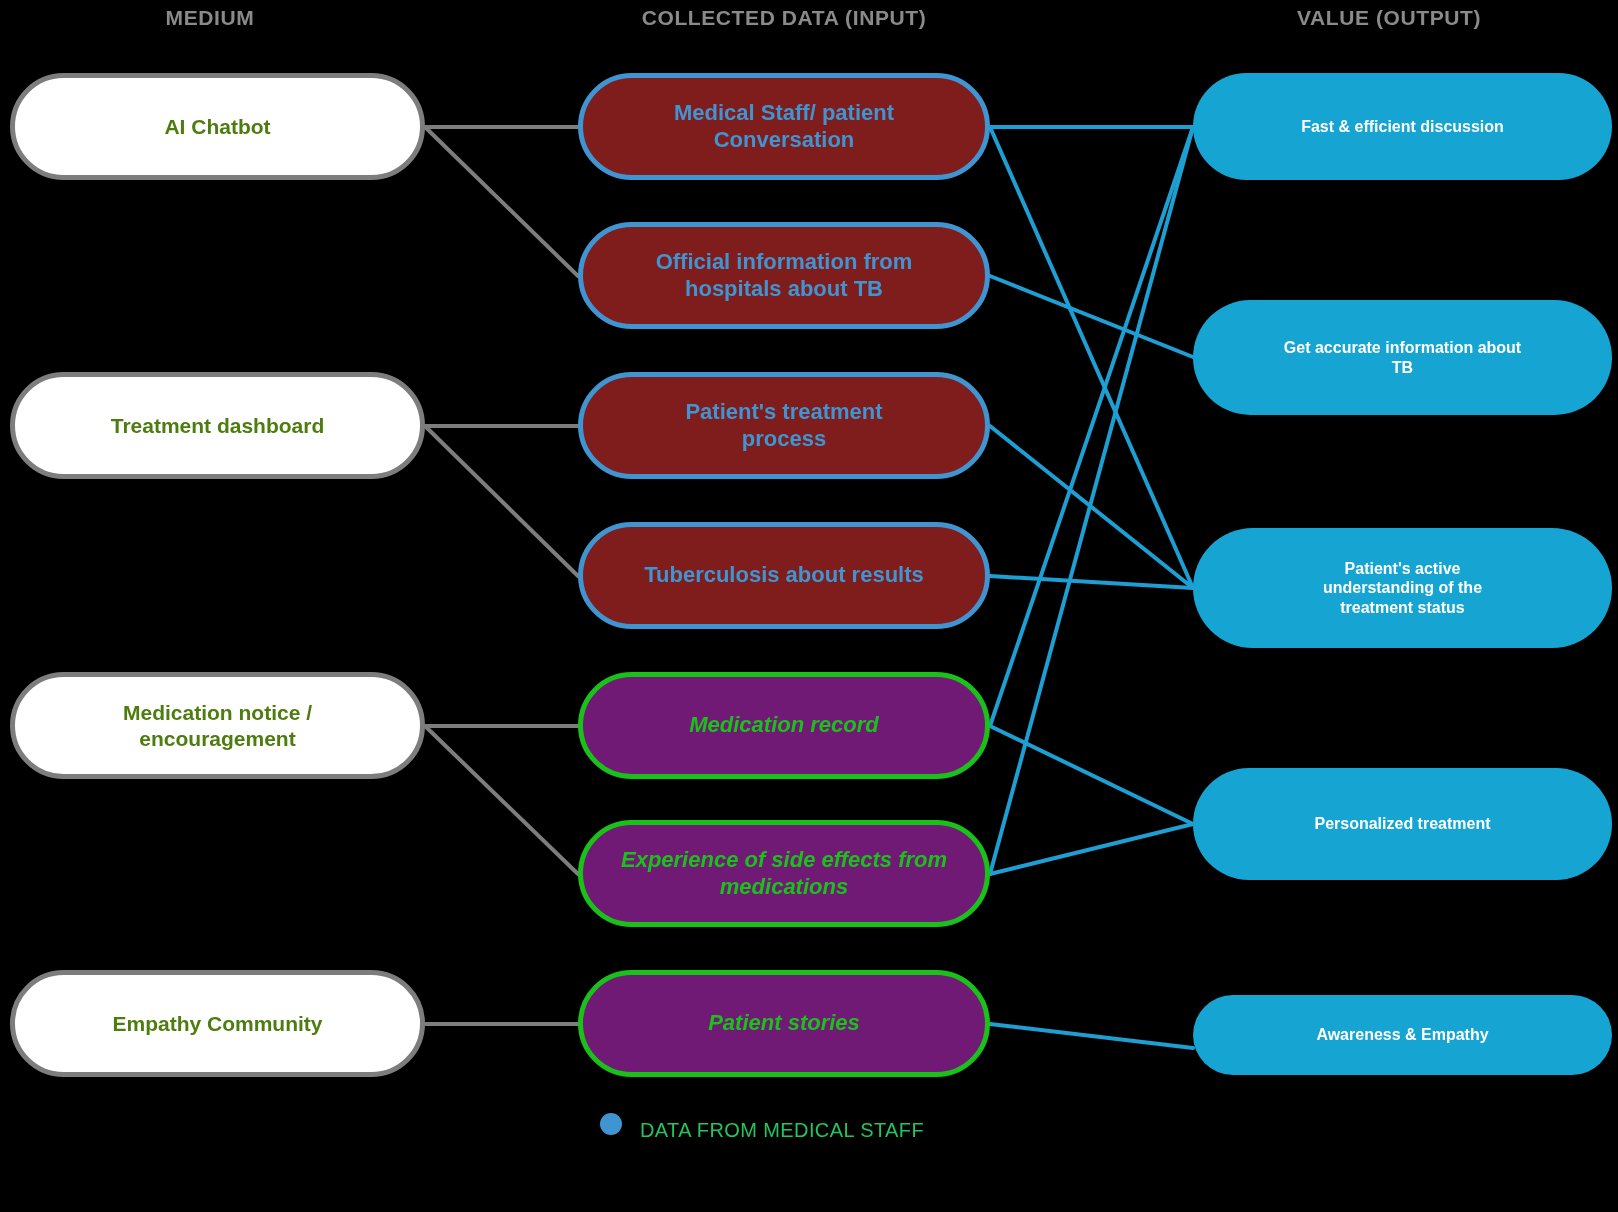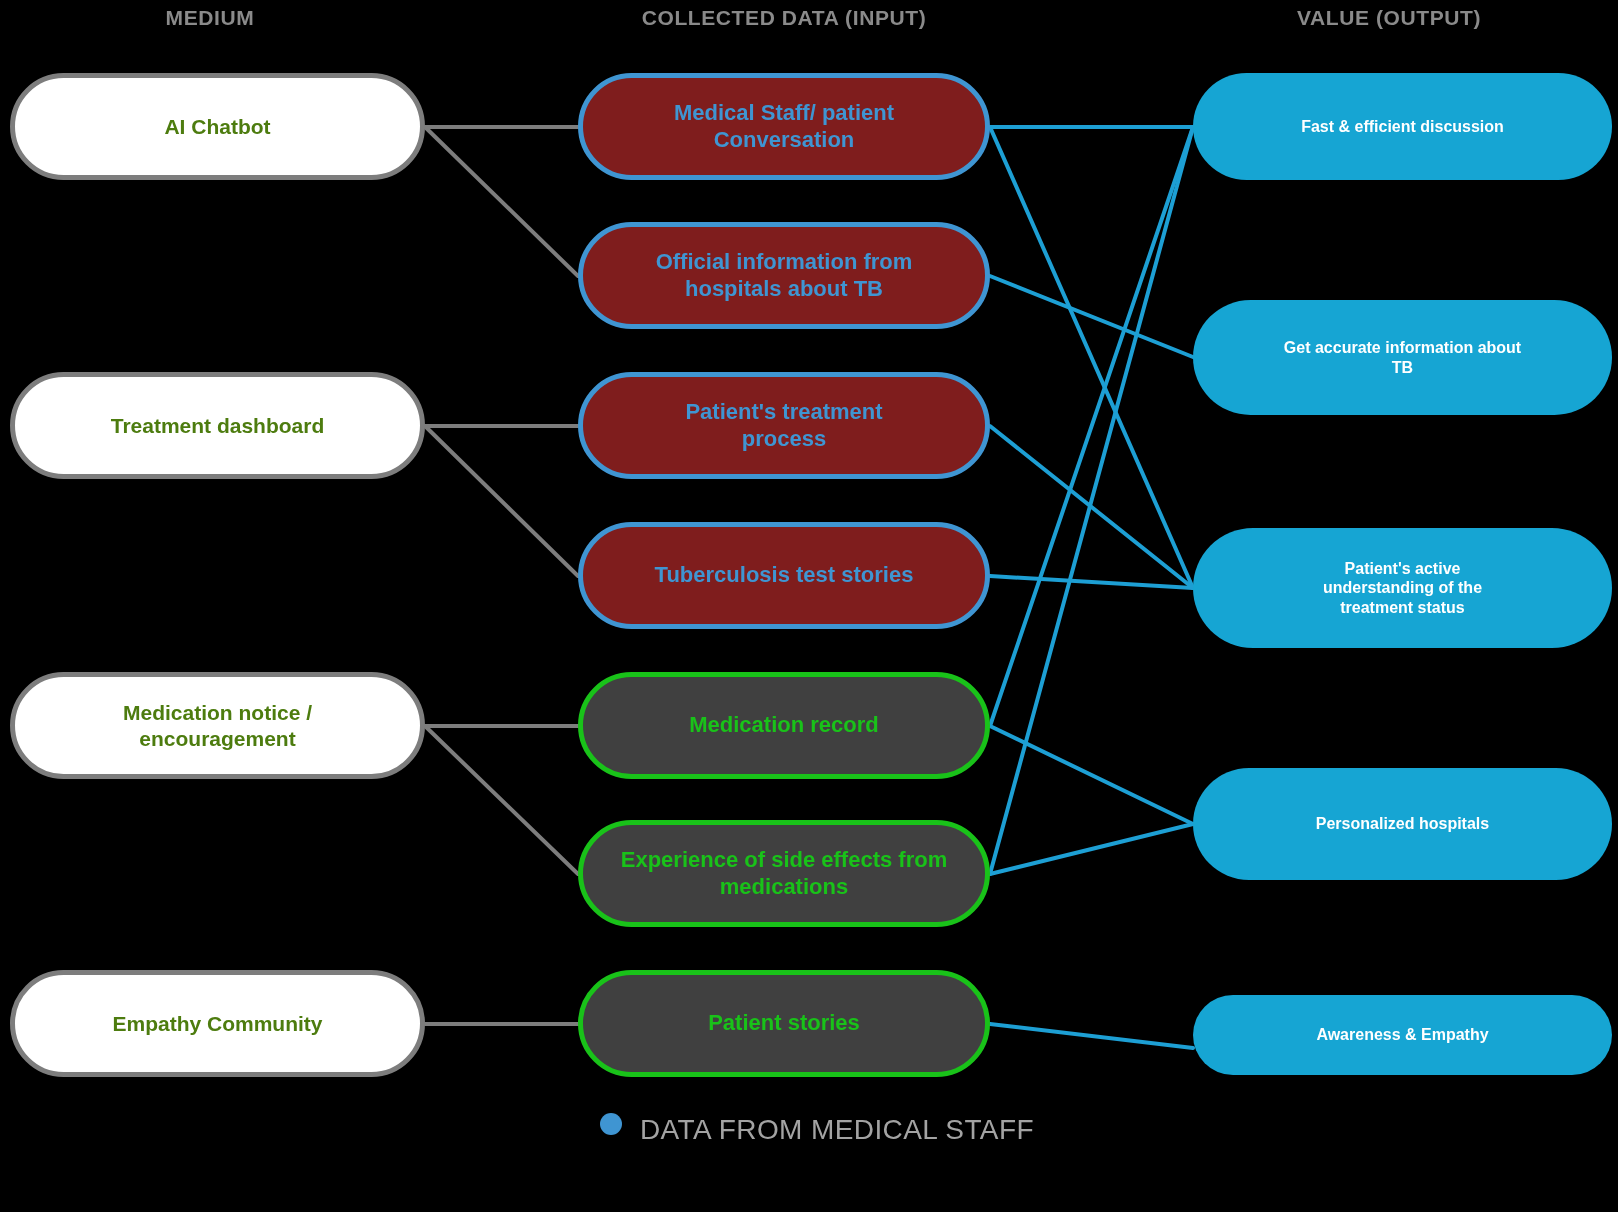--- a/index.html
+++ b/index.html
@@ -67,25 +67,26 @@
 
   .node.input-staff {
     background: #7f1d1d;
     border: 5px solid #3f95d2;
     border-radius: 70px;
     color: #3f95d2;
     font-size: 22px;
   }
 
   .node.input-patient {
-    background: #404040;
+    background: #701a75;
     border: 5px solid #19c219;
     border-radius: 70px;
     color: #19c219;
     font-size: 22px;
+    font-style: italic;
   }
 
   .node.output {
     background: #16a5d3;
     border: none;
     border-radius: 70px;
     color: #ffffff;
     font-size: 16px;
   }
 
@@ -104,22 +105,22 @@
   .legend-dot {
     width: 22px;
     height: 22px;
     border-radius: 50%;
     flex: 0 0 auto;
   }
   .legend-dot.staff { background: #3f95d2; }
   .legend-dot.patient { background: #19c219; }
   .legend-label {
     margin-left: 18px;
-    color: #a3a3a3;
-    font-size: 28px;
+    color: #22c55e;
+    font-size: 20px;
     letter-spacing: 0.4px;
     white-space: nowrap;
     margin-top: 12px;
   }
 </style>
 </head>
 <body>
 
 <div id="stage">
   <div id="headers">
@@ -147,28 +148,28 @@
       <line x1="990" y1="1024" x2="1193" y2="1048" stroke="#1d9fd4" stroke-width="4" stroke-linecap="round"></line>
     </svg>
   <div id="nodes-layer">
       <div class="node medium" style="left: 10px; top: 73px; width: 415px; height: 107px;">AI Chatbot</div>
       <div class="node medium" style="left: 10px; top: 372px; width: 415px; height: 107px;">Treatment dashboard</div>
       <div class="node medium" style="left: 10px; top: 672px; width: 415px; height: 107px;">Medication notice /<br>encouragement</div>
       <div class="node medium" style="left: 10px; top: 970px; width: 415px; height: 107px;">Empathy Community</div>
       <div class="node input-staff" style="left: 578px; top: 73px; width: 412px; height: 107px;">Medical Staff/ patient<br>Conversation</div>
       <div class="node input-staff" style="left: 578px; top: 222px; width: 412px; height: 107px;">Official information from<br>hospitals about TB</div>
       <div class="node input-staff" style="left: 578px; top: 372px; width: 412px; height: 107px;">Patient's treatment<br>process</div>
-      <div class="node input-staff" style="left: 578px; top: 522px; width: 412px; height: 107px;">Tuberculosis test stories</div>
+      <div class="node input-staff" style="left: 578px; top: 522px; width: 412px; height: 107px;">Tuberculosis about results</div>
       <div class="node input-patient" style="left: 578px; top: 672px; width: 412px; height: 107px;">Medication record</div>
       <div class="node input-patient" style="left: 578px; top: 820px; width: 412px; height: 107px;">Experience of side effects from<br>medications</div>
       <div class="node input-patient" style="left: 578px; top: 970px; width: 412px; height: 107px;">Patient stories</div>
       <div class="node output" style="left: 1193px; top: 73px; width: 419px; height: 107px;">Fast &amp; efficient discussion</div>
       <div class="node output" style="left: 1193px; top: 300px; width: 419px; height: 115px;">Get accurate information about<br>TB</div>
       <div class="node output" style="left: 1193px; top: 528px; width: 419px; height: 120px;">Patient's active<br>understanding of the<br>treatment status</div>
-      <div class="node output" style="left: 1193px; top: 768px; width: 419px; height: 112px;">Personalized hospitals</div>
+      <div class="node output" style="left: 1193px; top: 768px; width: 419px; height: 112px;">Personalized treatment</div>
       <div class="node output" style="left: 1193px; top: 995px; width: 419px; height: 80px;">Awareness &amp; Empathy</div>
     </div>
   <div id="legend">
       <div class="legend-row">
         <span class="legend-dot staff"></span>
         <span class="legend-label">DATA FROM MEDICAL STAFF</span>
       </div>
     </div>
 </div>
 

